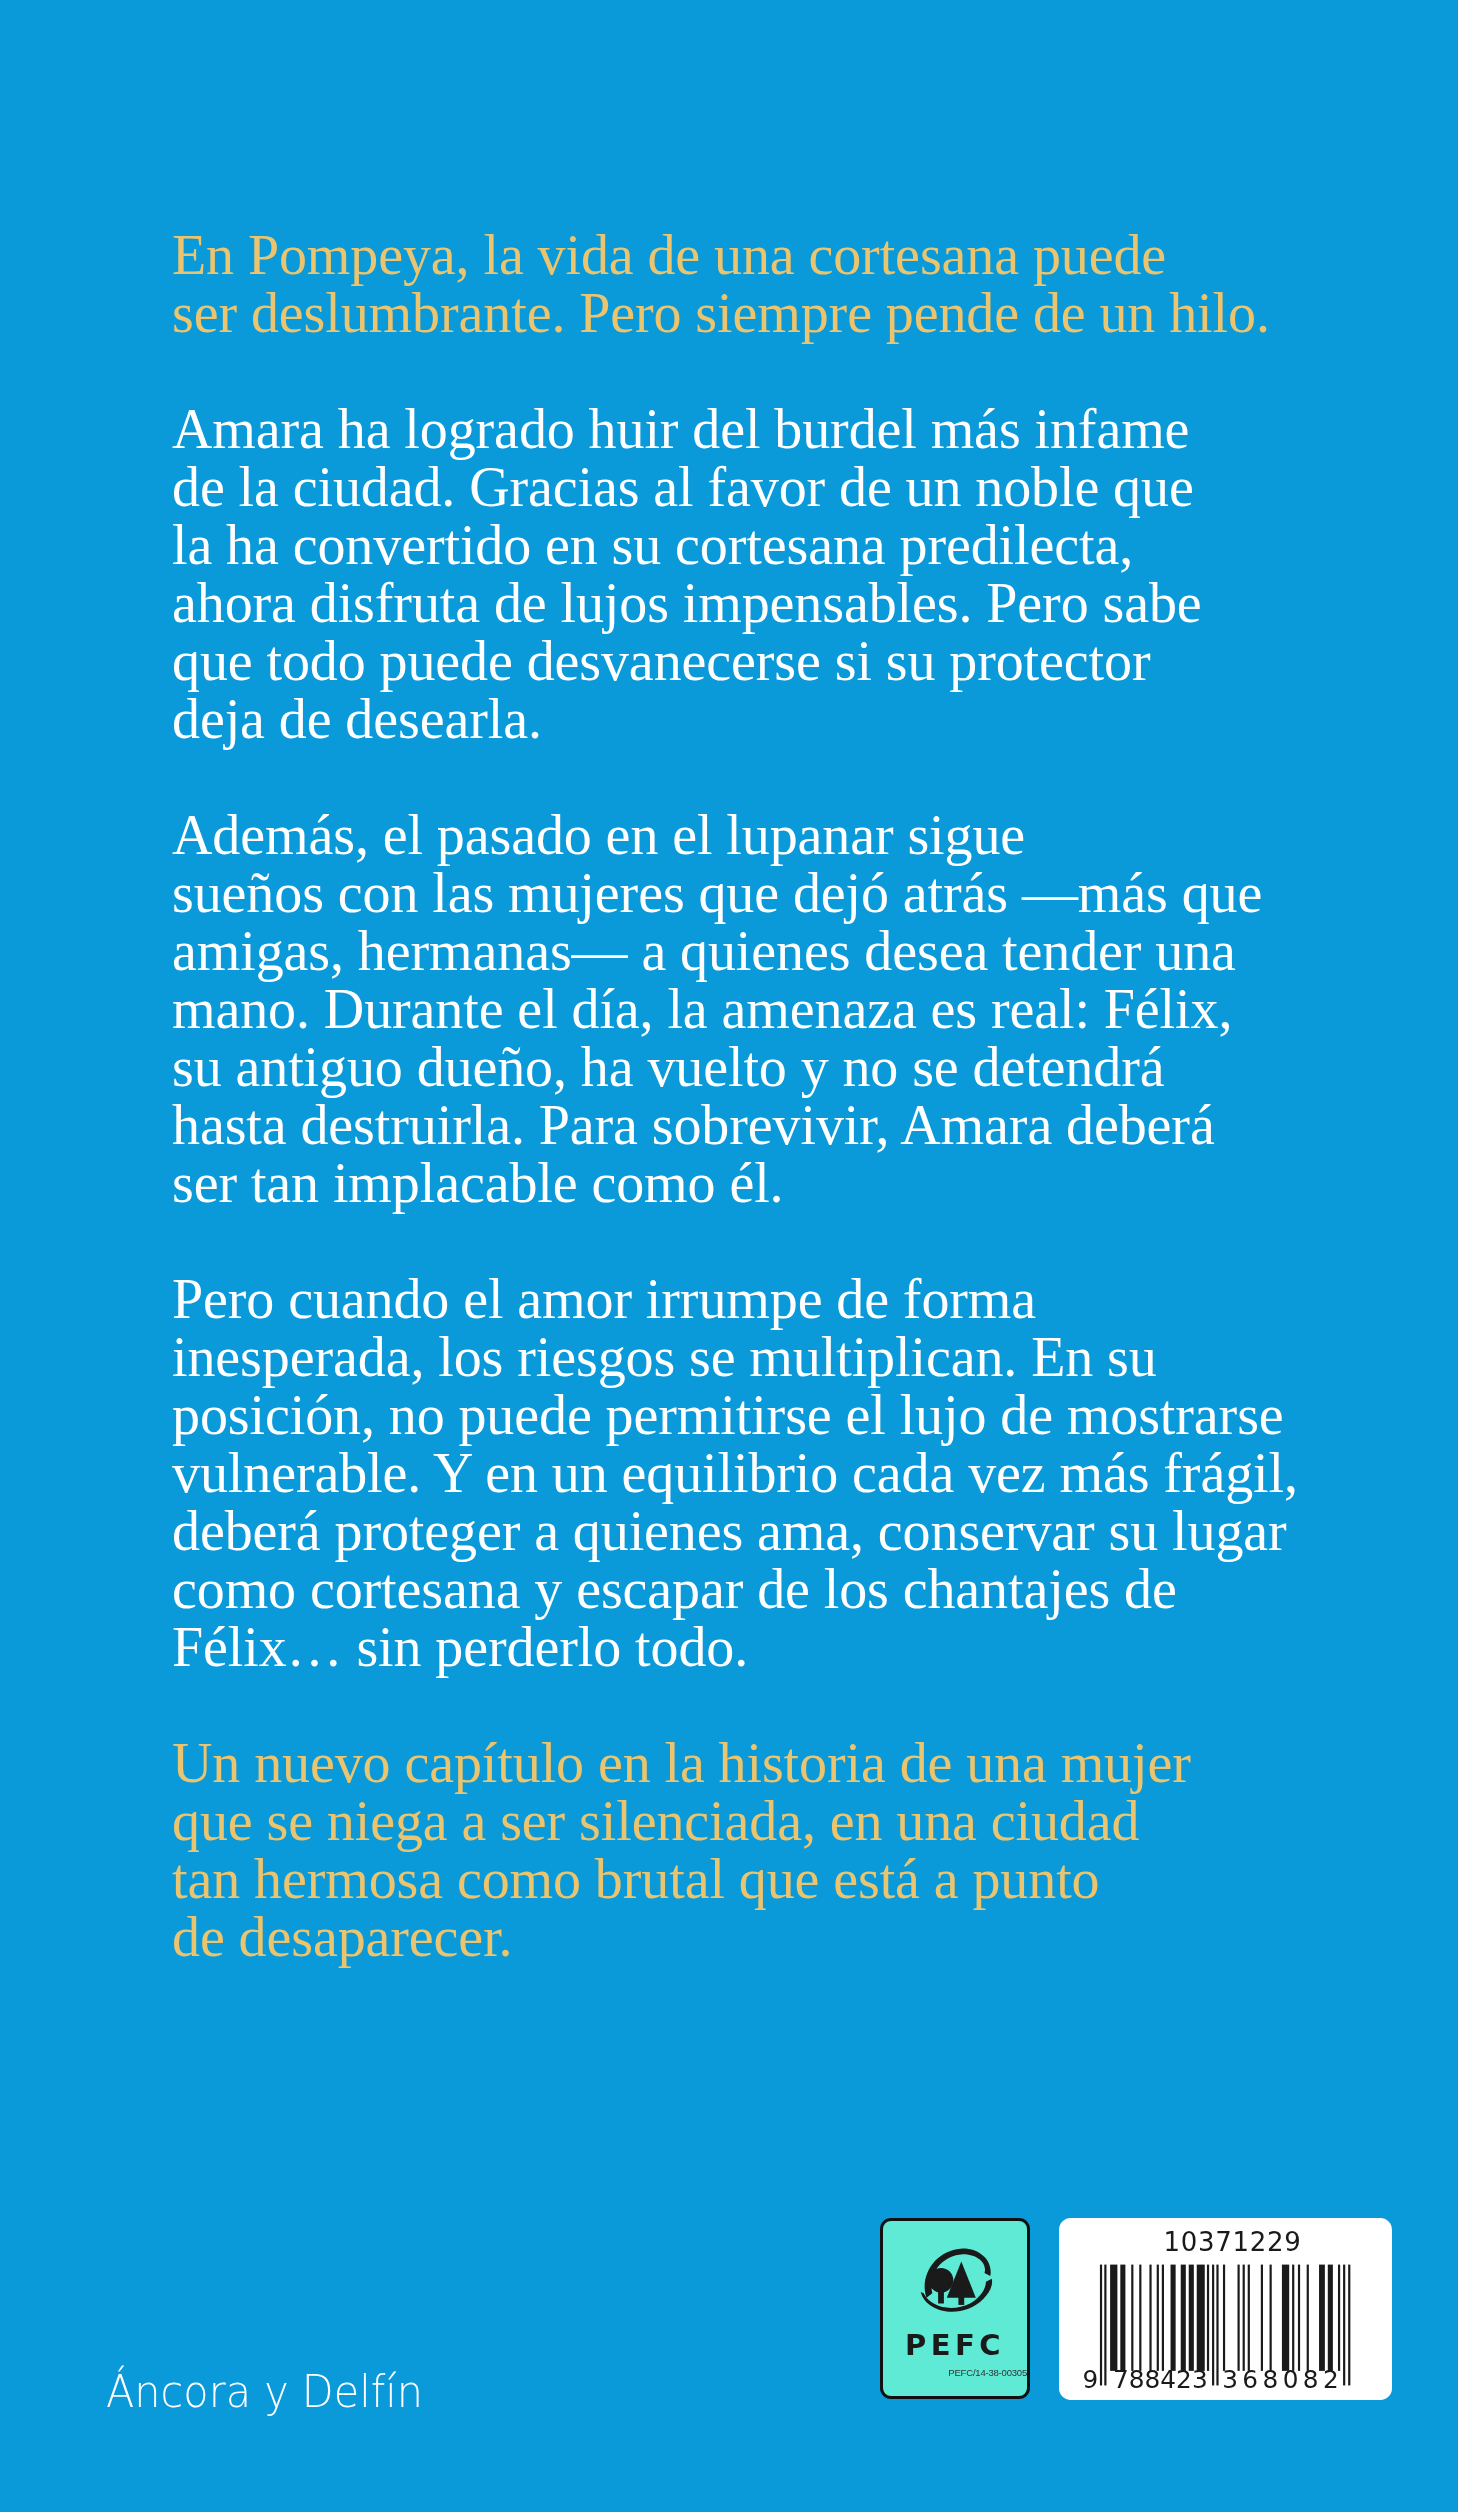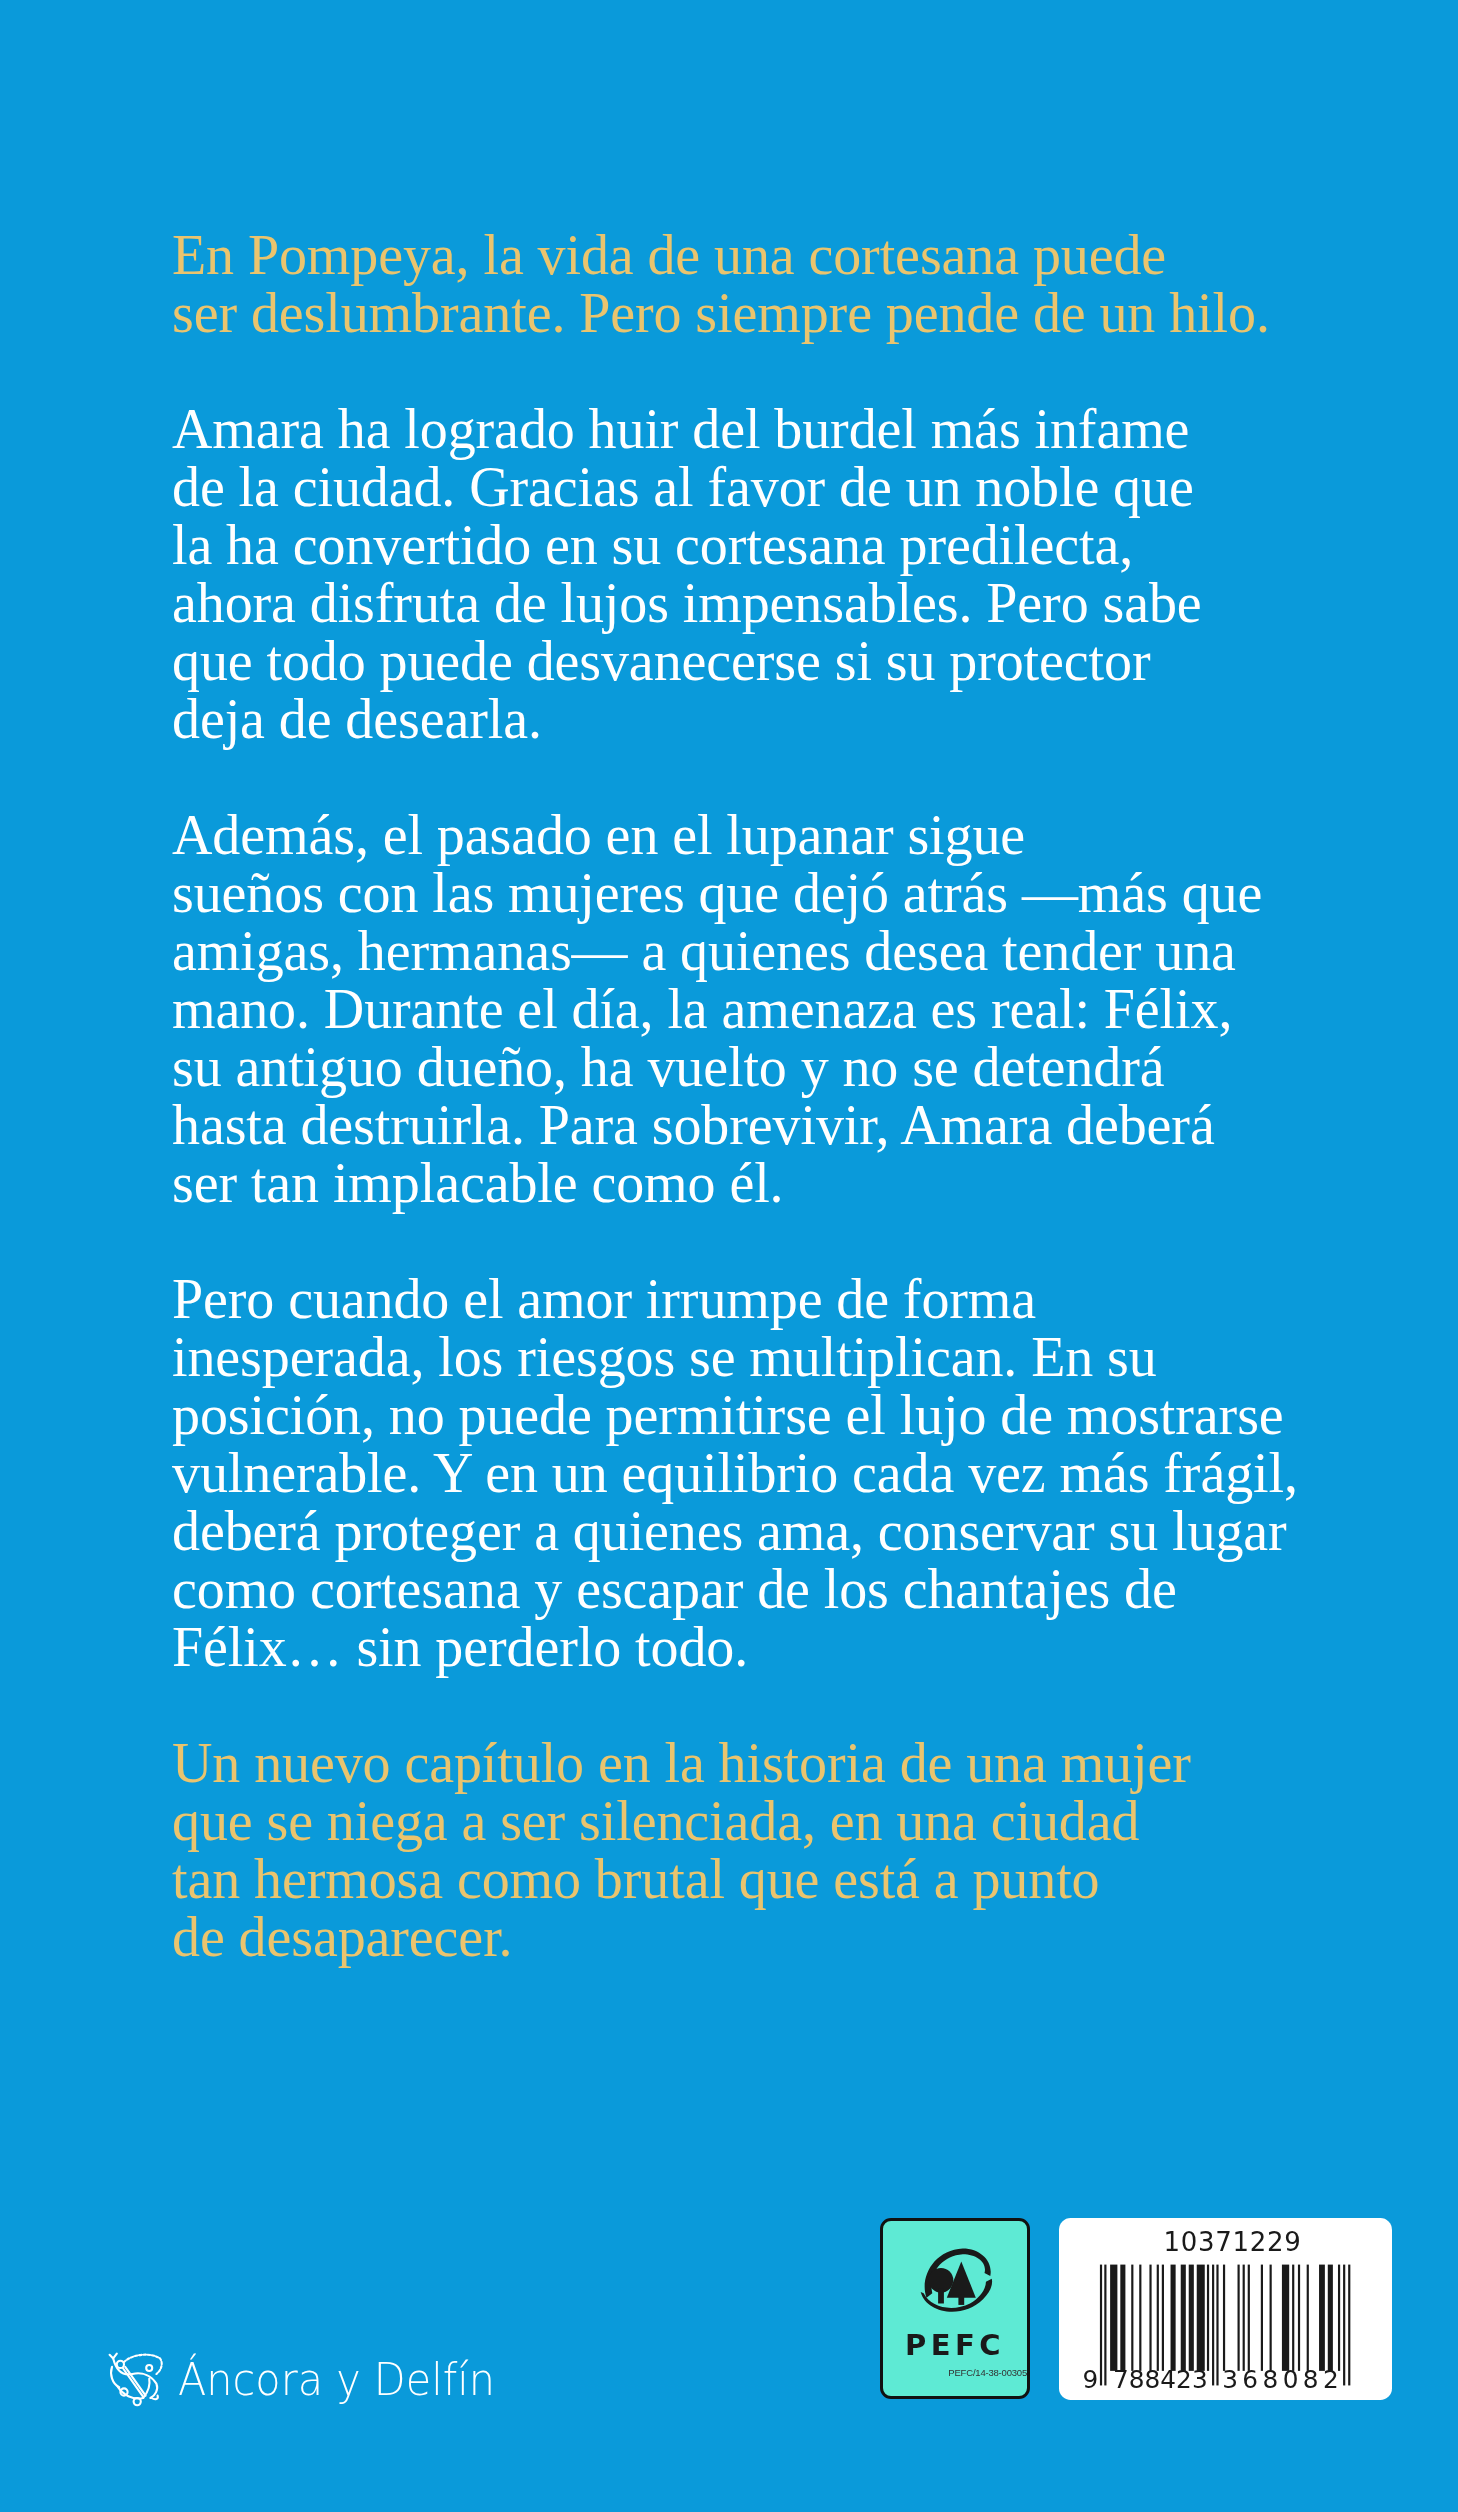--- a/index.html
+++ b/index.html
@@ -14,21 +14,21 @@
   .para { margin: 0 0 58px 0; }
   .line {
     display: block; white-space: nowrap;
     font-size: 56px; line-height: 58px; letter-spacing: -0.1px;
   }
   .gold { color: #EAC46E; }
   .white { color: #FFFFFF; margin-top: 24px; }
 
   .publisher {
     position: absolute; left: 106px; top: 2349px; height: 61px;
-    display: flex; align-items: center; gap: 11.7px;
+    display: flex; align-items: center; gap: 11.7px; flex-direction: column;
   }
   .publisher svg { width: 60px; height: 60px; }
   .publisher-name {
     color: #FFFFFF; font-family: "DejaVu Sans", sans-serif; font-weight: 300;
     font-size: 45px; letter-spacing: 0px; line-height: 61px;
     transform: scaleX(0.92); transform-origin: left center;
   }
 
   .pefc {
     position: absolute; left: 880px; top: 2218px; width: 144px; height: 175px;

